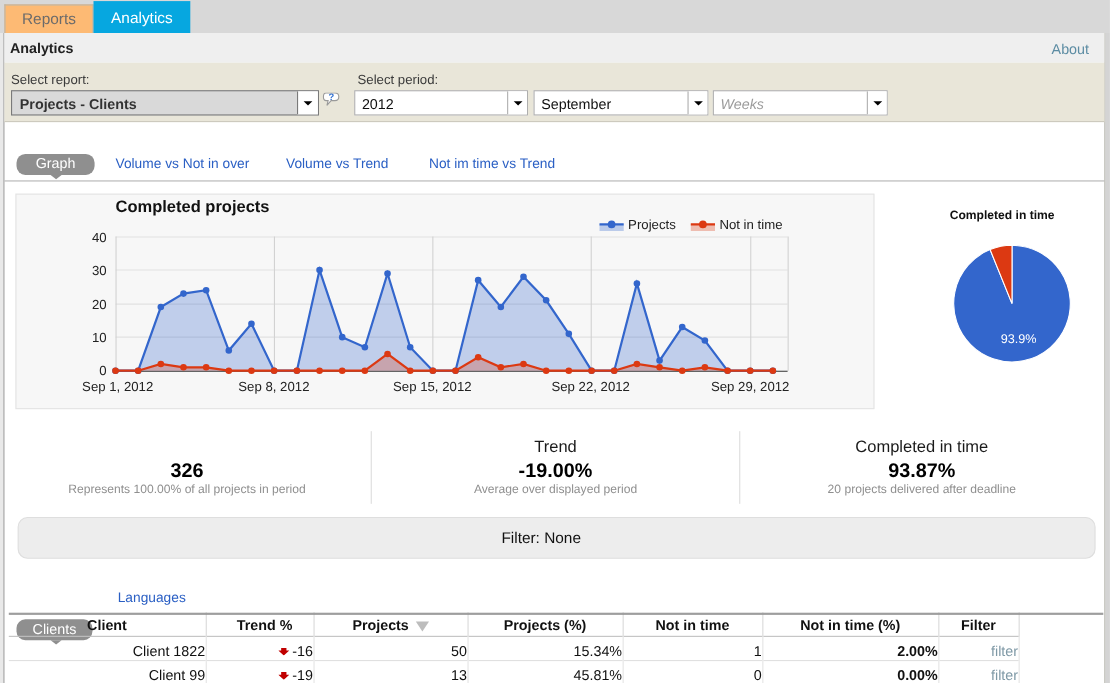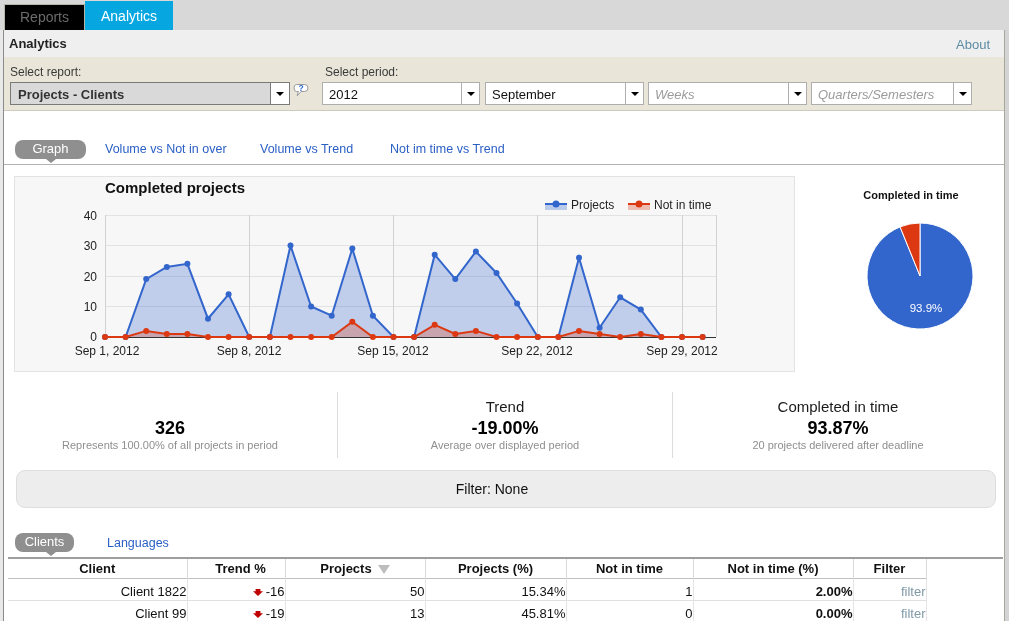--- a/index.html
+++ b/index.html
@@ -3,21 +3,21 @@
 <meta charset="utf-8">
 <style>
 * { margin:0; padding:0; box-sizing:border-box; }
 html,body { width:1009px; height:621px; font-family:"Liberation Sans", sans-serif; background:#fff; overflow:hidden; }
 #leftstrip { left:0; top:30px; width:3px; height:591px; background:#e9e9e9; }
 #page { position:relative; width:1009px; height:621px; }
 .abs { position:absolute; }
 
 
 #topband { left:0; top:0; width:1009px; height:30px; background:#d8d8d8; }
-#tab-reports { left:4px; top:4px; width:81px; height:26px; background:#000000; border:1px solid #b8b5a9; border-bottom:none; color:#6b6b6b; font-size:14px; text-align:center; line-height:25px; }
+#tab-reports { left:4px; top:4px; width:81px; height:26px; background:#fdba74; border:1px solid #b8b5a9; border-bottom:none; color:#6b6b6b; font-size:14px; text-align:center; line-height:25px; }
 #tab-analytics { left:85px; top:1px; width:88px; height:29px; background:#06a7e0; color:#fff; font-size:14px; text-align:center; line-height:31px; }
 
 
 #frame { left:3px; top:30px; width:1002px; height:591px; background:#fff; border-left:1px solid #8a8a8a; border-right:1px solid #a8a89e; }
 
 
 #hdr { left:4px; top:30px; width:1000px; height:27px; background:#efefef; }
 #hdr .t { position:absolute; left:5px; top:6px; font-size:13px; font-weight:bold; color:#222; }
 #hdr .about { position:absolute; right:14px; top:7px; font-size:13px; color:#5c8ca3; }
 
@@ -90,24 +90,20 @@
   <div class="sel" style="left:322px; width:158px;">
       <span class="tx">2012</span>
       <span class="ar"></span>
     </div>
   <div class="sel" style="left:648px; width:159px;">
       <span class="tx ph">Weeks</span>
       <span class="ar"></span>
     </div>
   <div class="sel" style="left:485px; width:159px;">
       <span class="tx">September</span>
-      <span class="ar"></span>
-    </div>
-  <div class="sel" style="left:811px; width:161px;">
-      <span class="tx ph">Quarters/Semesters</span>
       <span class="ar"></span>
     </div>
 
   <div class="pill" style="left:15px; top:140px; width:71px;">Graph</div>
   <span class="tablnk" style="left:105px; top:142px;">Volume vs Not in over</span>
   <span class="tablnk" style="left:260px; top:142px;">Volume vs Trend</span>
   <span class="tablnk" style="left:390px; top:142px;">Not im time vs Trend</span>
   <div class="abs" id="sep1"></div>
 
   <div class="abs" id="chartpanel"></div>
@@ -240,21 +236,21 @@
   <span class="stat-t" style="left:688px; top:398px;">Completed in time</span>
   <span class="stat-v" style="left:688px; top:418px;">93.87%</span>
   <span class="stat-c" style="left:668px; top:439px;">20 projects delivered after deadline</span>
   <div class="vdiv" style="left:337px;"></div>
   <div class="vdiv" style="left:672px;"></div>
 
   <div class="abs" id="filterbar">
       <span>Filter: None</span>
     </div>
 
-  <div class="pill" style="left:15px; top:533px; width:59px;">Clients</div>
+  <div class="pill" style="left:15px; top:563px; width:69px;">Clients</div>
   <span class="tablnk" style="left:107px; top:536px;">Languages</span>
 
   <table id="tbl">
     <colgroup>
       <col style="width:179px">
         <col style="width:98px">
         <col style="width:140px">
         <col style="width:141px">
         <col style="width:127px">
         <col style="width:160px">

